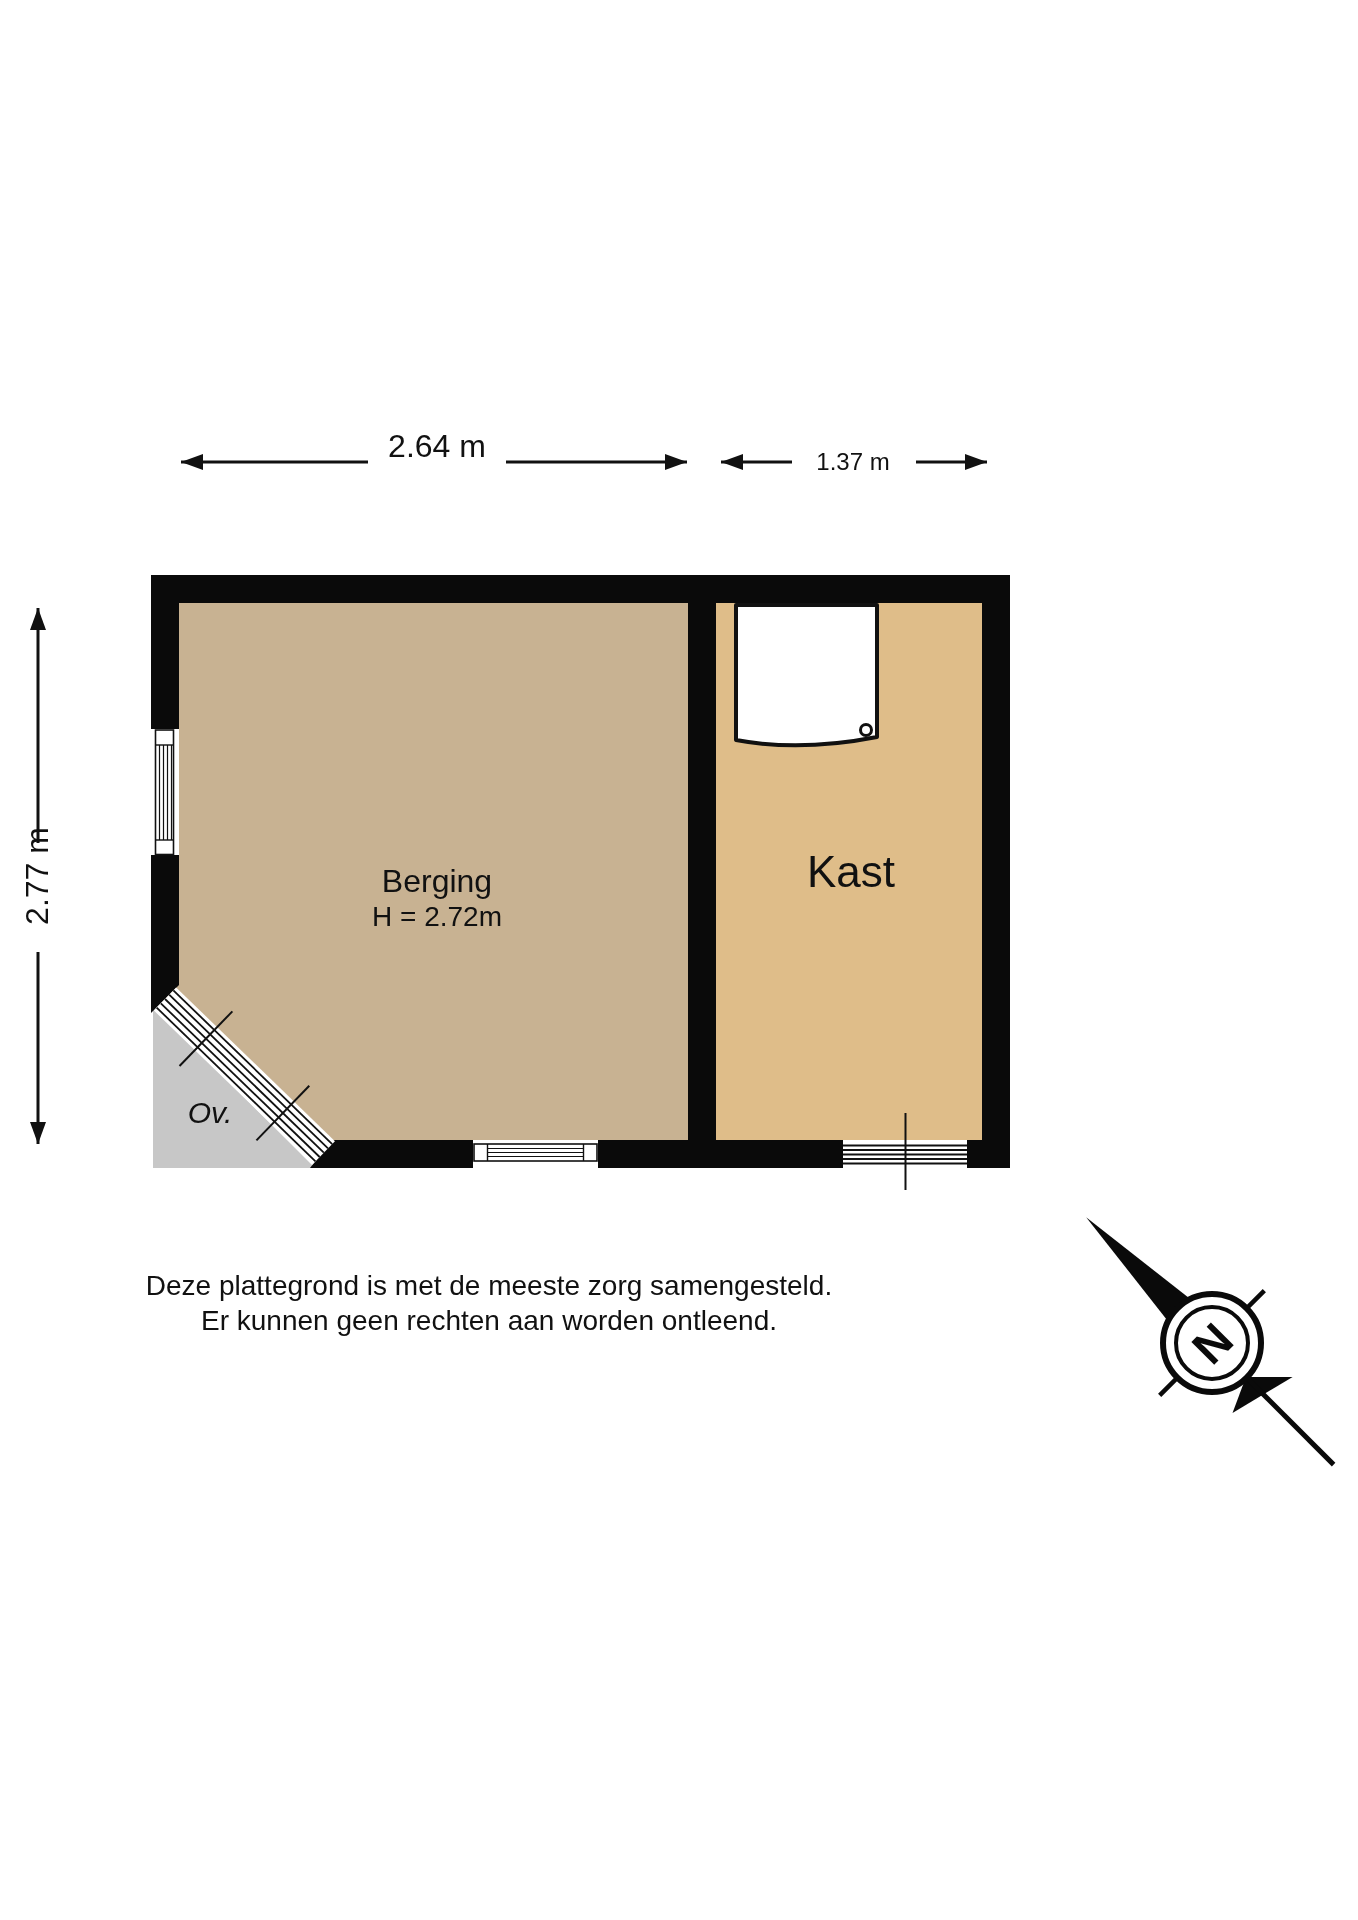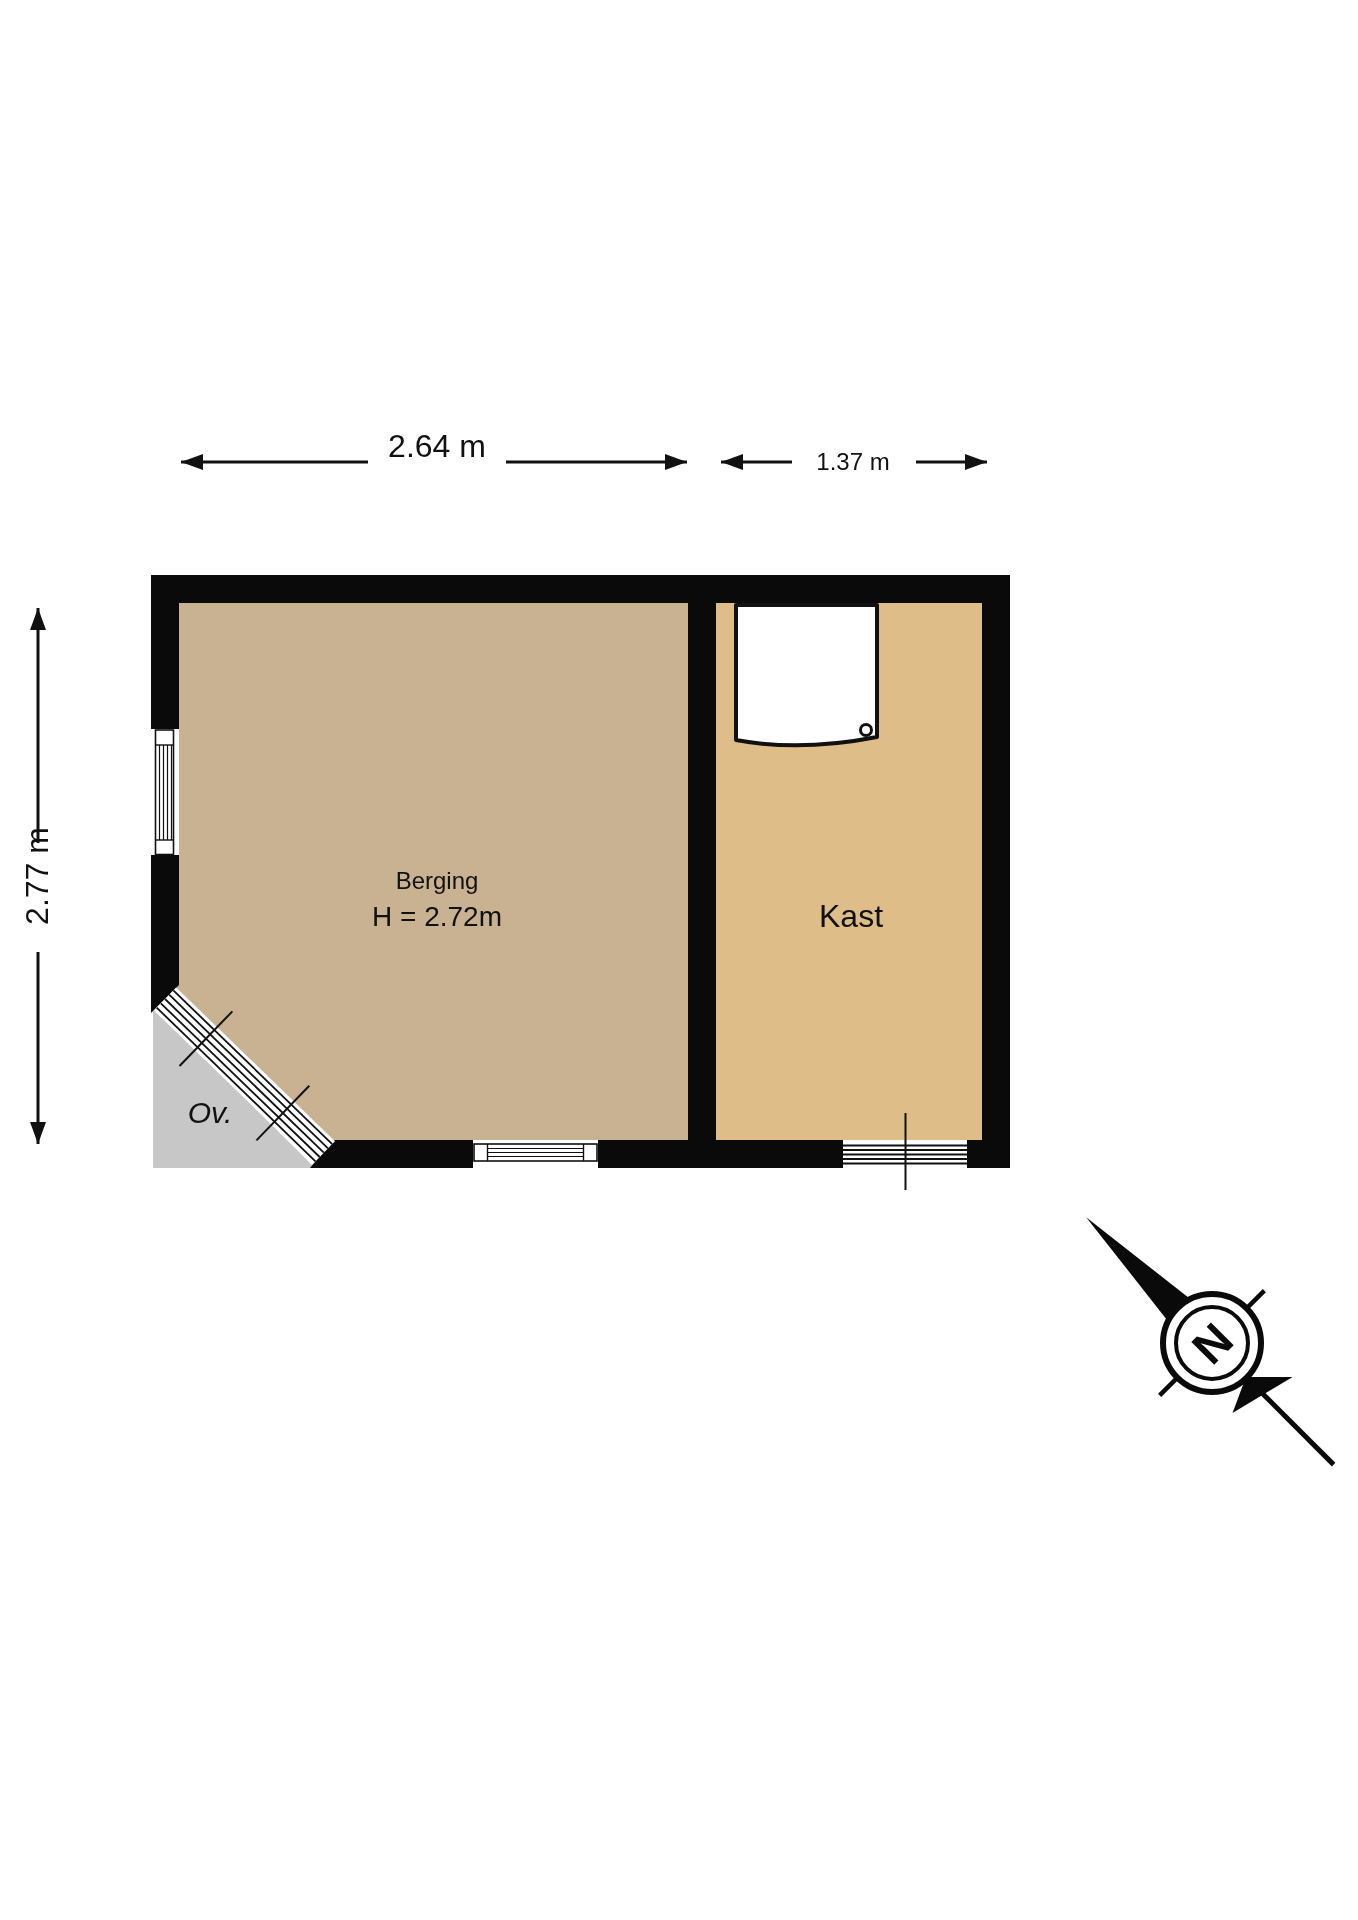--- a/index.html
+++ b/index.html
@@ -125,22 +125,26 @@
       <text x="0" y="17" text-anchor="middle" font-family="Liberation Sans, sans-serif" font-size="47" font-weight="bold" fill="#0a0a0a">N</text>
     </g>
   </svg>
 
   <div class="lbl" style="left:437px;top:446px;font-size:32px;">2.64 m</div>
 
   <div class="lbl" style="left:853px;top:462px;font-size:24px;">1.37 m</div>
 
   <div class="lbl rot" style="left:37px;top:876px;font-size:32px;">2.77 m</div>
 
-  <div class="lbl" style="left:437px;top:881px;font-size:24px;">Berging</div>
+  <div class="lbl" style="left:437px;top:881px;font-size:32px;">Berging</div>
 
   <div class="lbl" style="left:437px;top:917px;font-size:28px;">H = 2.72m</div>
 
-  <div class="lbl" style="left:851px;top:872px;font-size:32px;margin-top:44px;">Kast</div>
+  <div class="lbl" style="left:851px;top:872px;font-size:44px;">Kast</div>
 
   <div class="lbl" style="left:210px;top:1113px;font-size:30px;font-style:italic;">Ov.</div>
 
+  <div class="disclaimer">
+    <div>Deze plattegrond is met de meeste zorg samengesteld.</div>
+    <div>Er kunnen geen rechten aan worden ontleend.</div>
+  </div>
 
 </div>
 
 </body></html>

